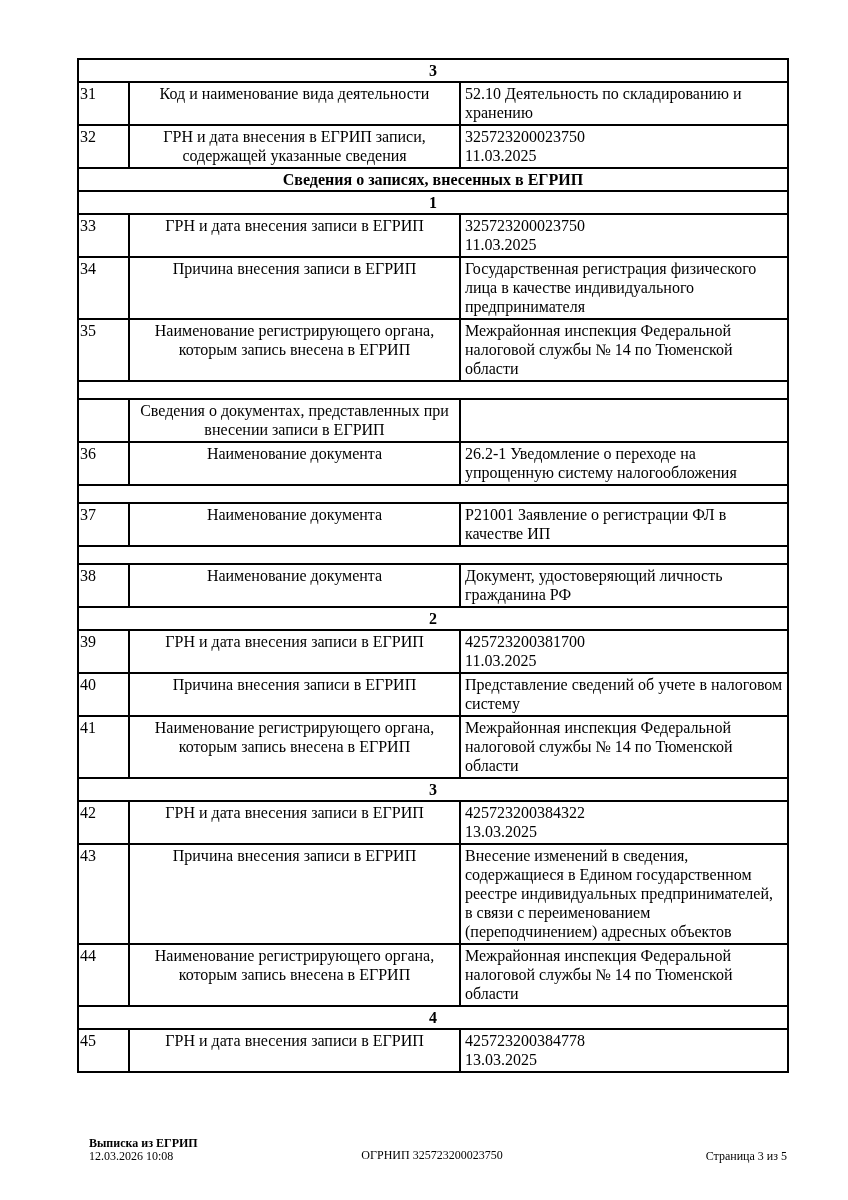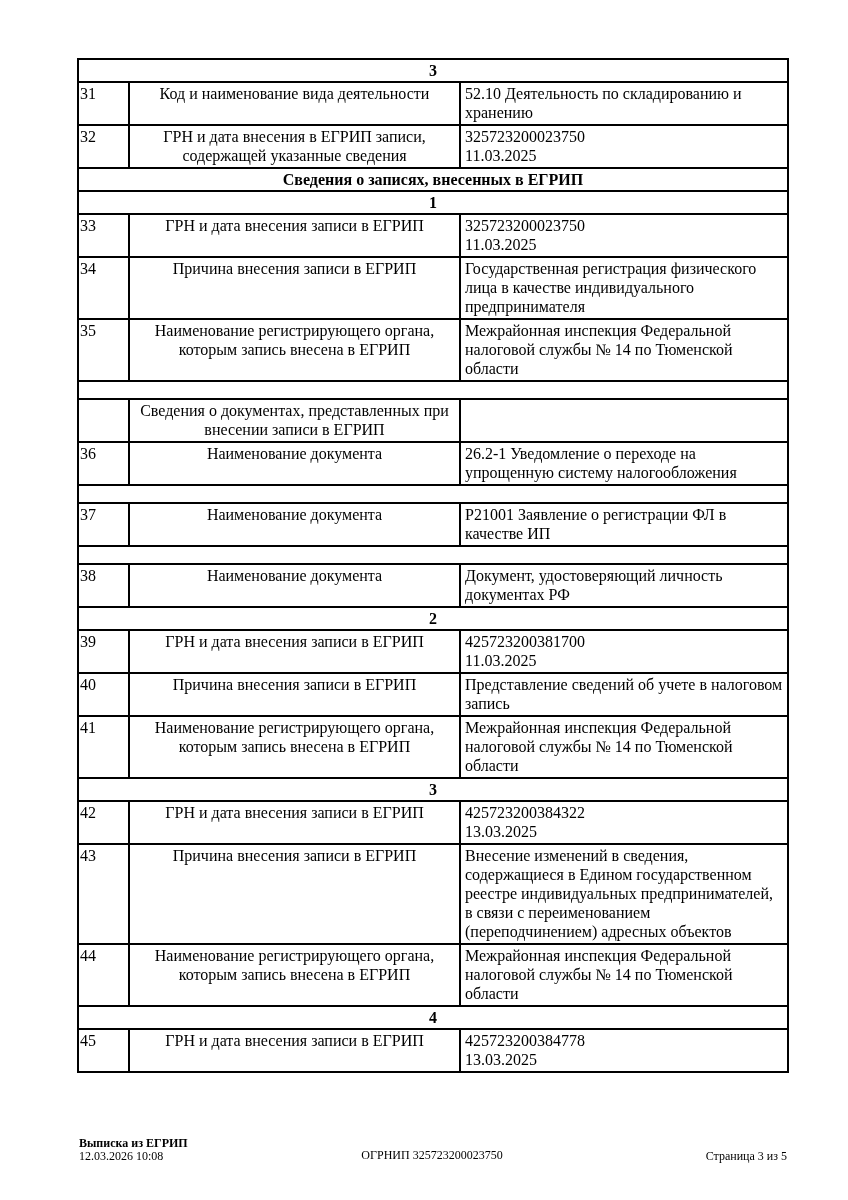--- a/index.html
+++ b/index.html
@@ -59,21 +59,21 @@
   .footer {
     position: absolute;
     left: 0;
     top: 1137px;
     width: 848px;
     font-size: 12px;
     line-height: 12px;
   }
   .footer-left {
     position: absolute;
-    left: 79px;
+    left: 89px;
     top: 0;
   }
   .footer-doc-type { font-weight: bold; }
   .footer-datetime { margin-top: 1px; }
   .footer-center {
     position: absolute;
     left: 77px;
     top: 12px;
     width: 710px;
     text-align: center;
@@ -154,35 +154,35 @@
           <td class="num-cell">37</td>
           <td class="label-cell">Наименование документа</td>
           <td class="value-cell">Р21001 Заявление о регистрации ФЛ в качестве ИП</td>
         </tr>
         <tr>
           <td colspan="3" class="spacer-cell"></td>
         </tr>
         <tr>
           <td class="num-cell">38</td>
           <td class="label-cell">Наименование документа</td>
-          <td class="value-cell">Документ, удостоверяющий личность документах РФ</td>
+          <td class="value-cell">Документ, удостоверяющий личность гражданина РФ</td>
         </tr>
         <tr>
           <td colspan="3" class="section-cell">2</td>
         </tr>
         <tr>
           <td class="num-cell">39</td>
           <td class="label-cell">ГРН и дата внесения записи в ЕГРИП</td>
           <td class="value-cell">425723200381700
 11.03.2025</td>
         </tr>
         <tr>
           <td class="num-cell">40</td>
           <td class="label-cell">Причина внесения записи в ЕГРИП</td>
-          <td class="value-cell">Представление сведений об учете в налоговом запись</td>
+          <td class="value-cell">Представление сведений об учете в налоговом систему</td>
         </tr>
         <tr>
           <td class="num-cell">41</td>
           <td class="label-cell">Наименование регистрирующего органа, которым запись внесена в ЕГРИП</td>
           <td class="value-cell">Межрайонная инспекция Федеральной налоговой службы № 14 по Тюменской области</td>
         </tr>
         <tr>
           <td colspan="3" class="section-cell">3</td>
         </tr>
         <tr>

